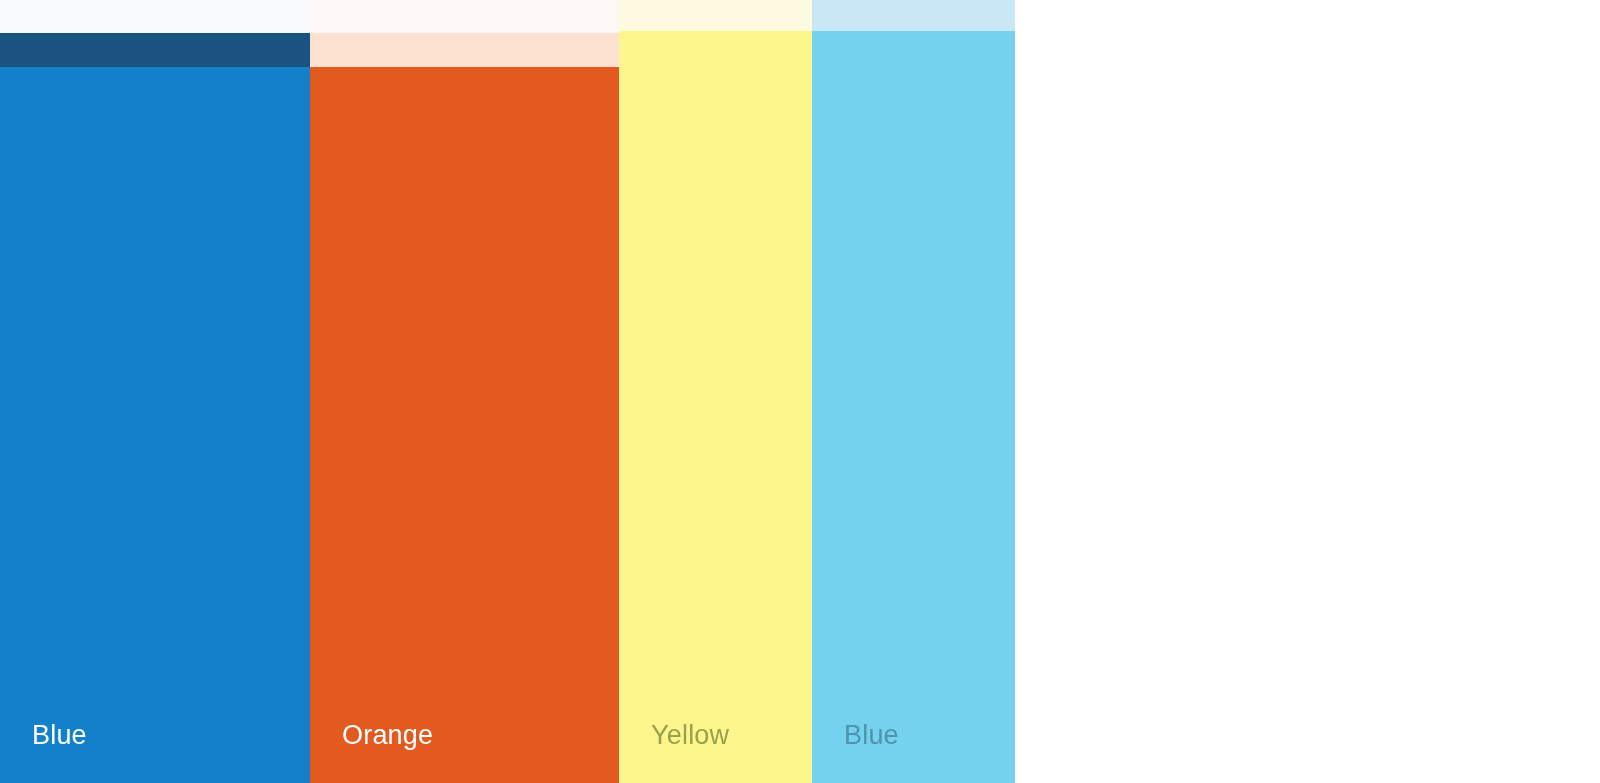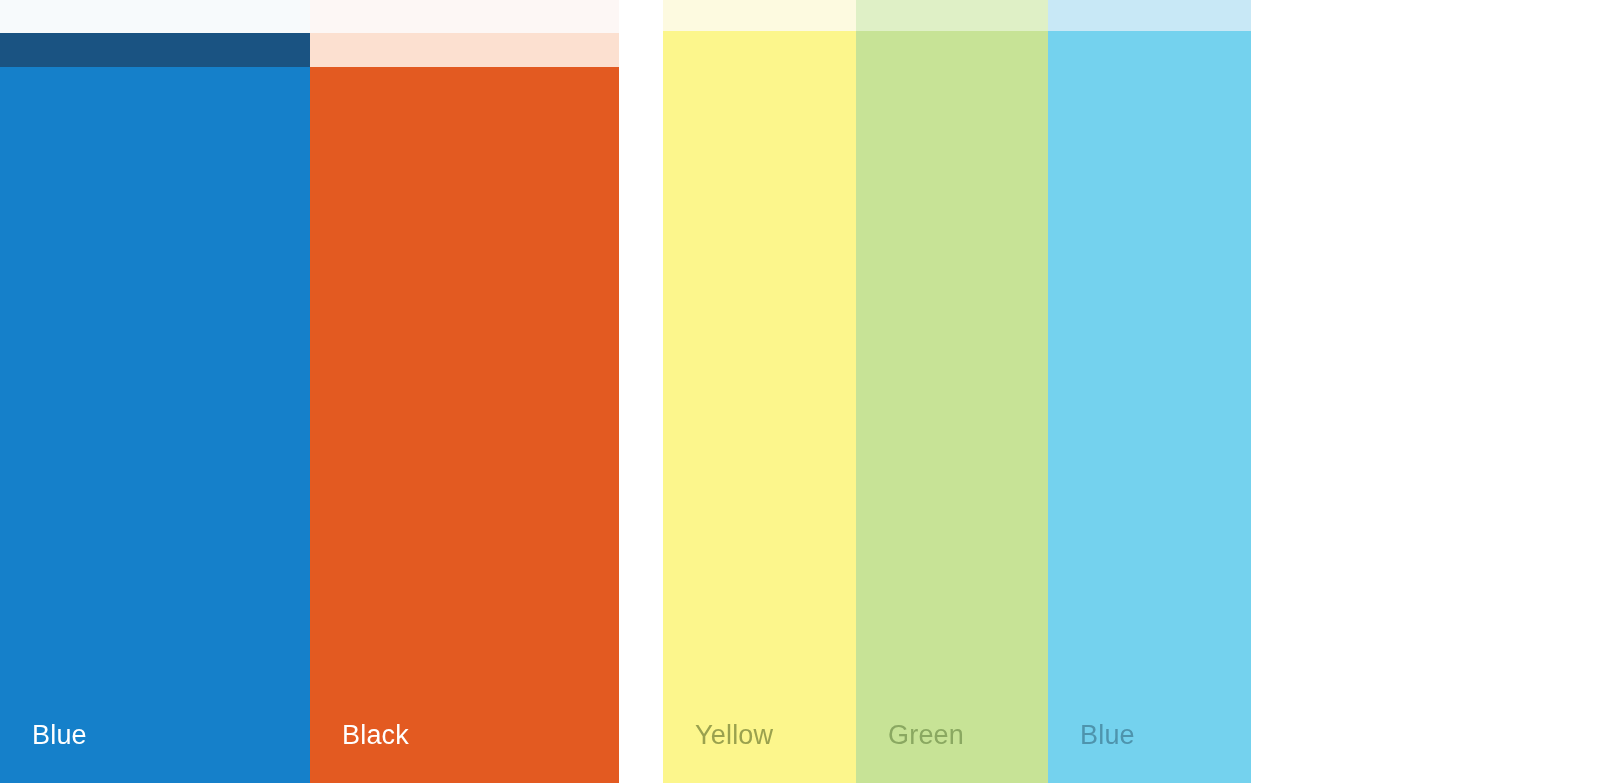--- a/index.html
+++ b/index.html
@@ -66,33 +66,27 @@
       <div class="band-top" style="height: 33px; background-color: rgb(247, 250, 252);"></div>
       <div class="band-mid" style="height: 34px; background-color: rgb(26, 83, 130);"></div>
       <div class="band-body" style="background-color: rgb(21, 128, 202);">
         <span class="swatch-label" style="color: rgb(255, 255, 255);">Blue</span>
       </div>
     </div>
     <div class="swatch" style="width: 309px; background-color: rgb(227, 90, 33);">
       <div class="band-top" style="height: 33px; background-color: rgb(253, 247, 245);"></div>
       <div class="band-mid" style="height: 34px; background-color: rgb(252, 224, 208);"></div>
       <div class="band-body" style="background-color: rgb(227, 90, 33);">
-        <span class="swatch-label" style="color: rgb(255, 255, 255);">Black</span>
+        <span class="swatch-label" style="color: rgb(255, 255, 255);">Orange</span>
       </div>
     </div>
-    <div class="swatch" style="width: 193px; background-color: rgb(252, 246, 140); margin-left: 44px;">
+    <div class="swatch" style="width: 193px; background-color: rgb(252, 246, 140);">
       <div class="band-top" style="height: 31px; background-color: rgb(253, 250, 224);"></div>
       <div class="band-body" style="background-color: rgb(252, 246, 140);">
         <span class="swatch-label" style="color: rgb(154, 161, 78);">Yellow</span>
-      </div>
-    </div>
-    <div class="swatch" style="width: 192px; background-color: rgb(199, 227, 150);">
-      <div class="band-top" style="height: 31px; background-color: rgb(223, 240, 198);"></div>
-      <div class="band-body" style="background-color: rgb(199, 227, 150);">
-        <span class="swatch-label" style="color: rgb(138, 168, 97);">Green</span>
       </div>
     </div>
     <div class="swatch" style="width: 203px; background-color: rgb(116, 210, 238);">
       <div class="band-top" style="height: 31px; background-color: rgb(200, 232, 246);"></div>
       <div class="band-body" style="background-color: rgb(116, 210, 238);">
         <span class="swatch-label" style="color: rgb(78, 148, 173);">Blue</span>
       </div>
     </div>
   </div>
 

